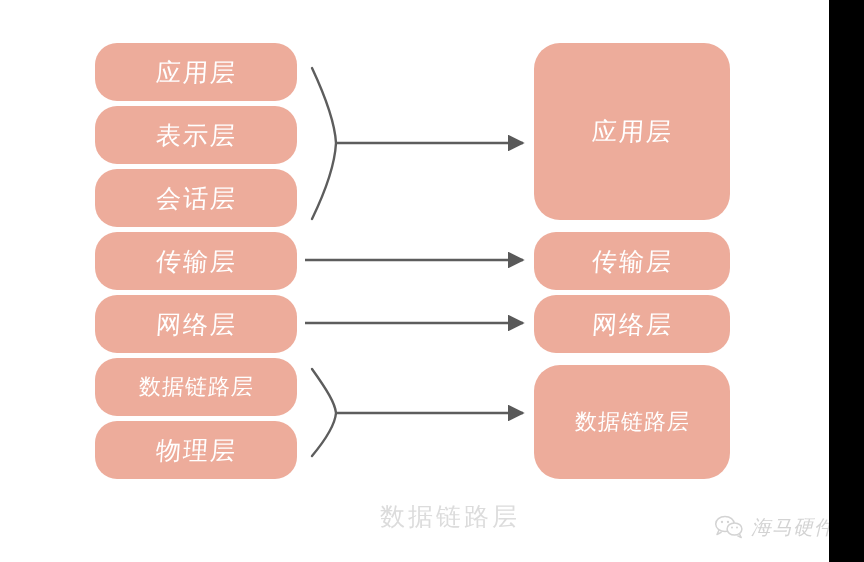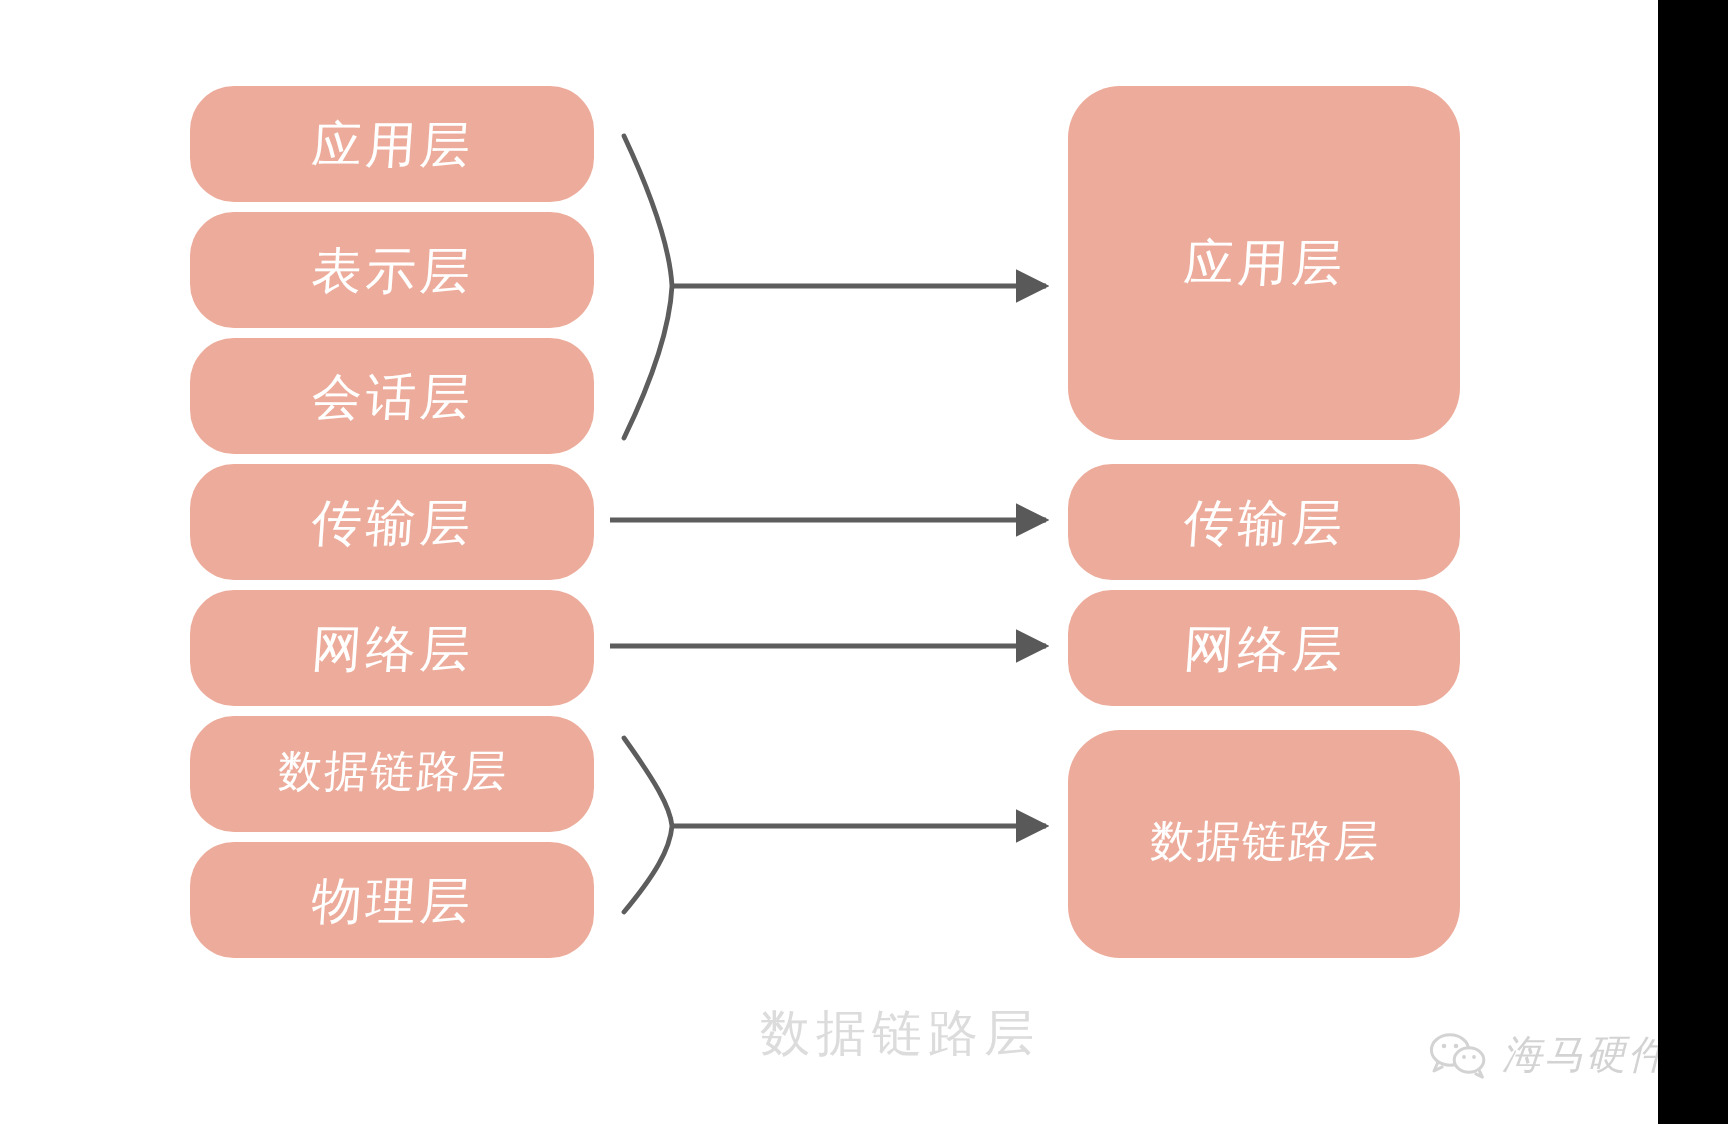--- a/index.html
+++ b/index.html
@@ -71,21 +71,21 @@
     letter-spacing: 3px;
     font-family: "DejaVu Sans", "Liberation Sans", sans-serif;
     white-space: nowrap;
   }
   
   #watermark {
     position: absolute;
     left: 714px;
     top: 514px;
     display: flex;
-    align-items: center;
+    align-items: flex-start;
     gap: 7px;
     opacity: 0.62;
   }
   #watermark .wm-text {
     color: #b9b9b9;
     font-size: 20px;
     letter-spacing: 1px;
     font-style: italic;
     white-space: nowrap;
     font-family: "DejaVu Sans", "Liberation Sans", sans-serif;

